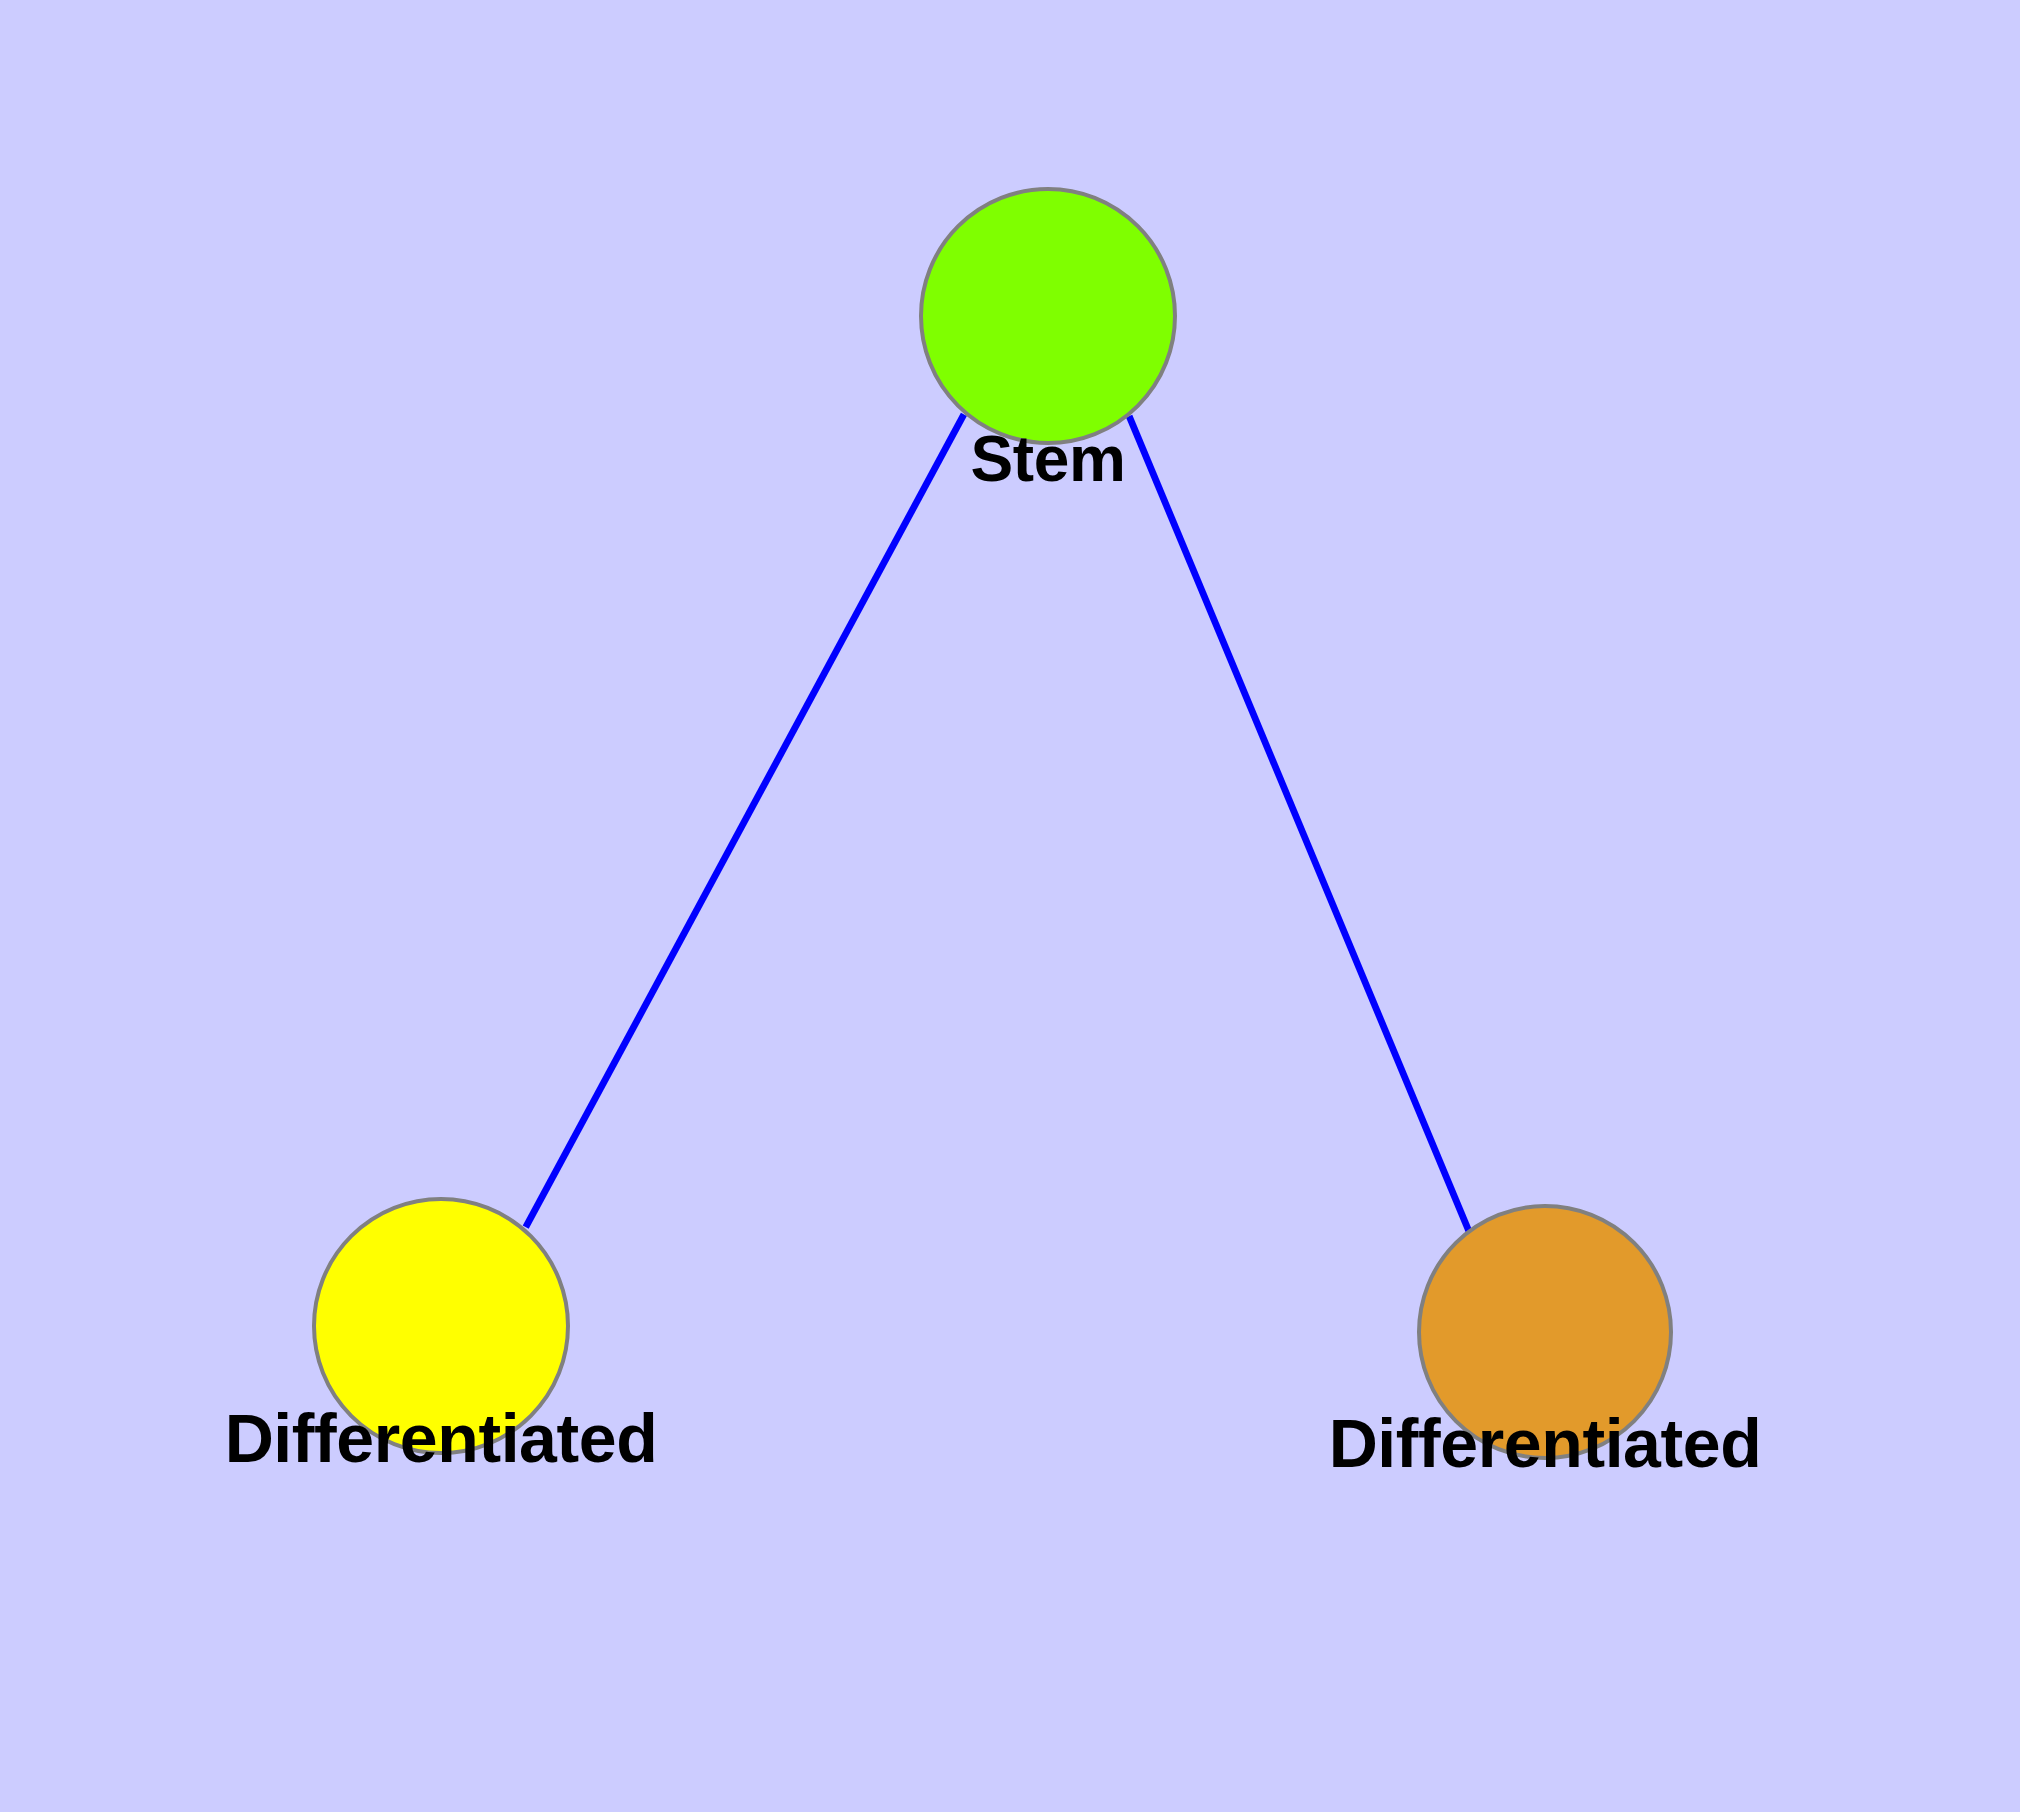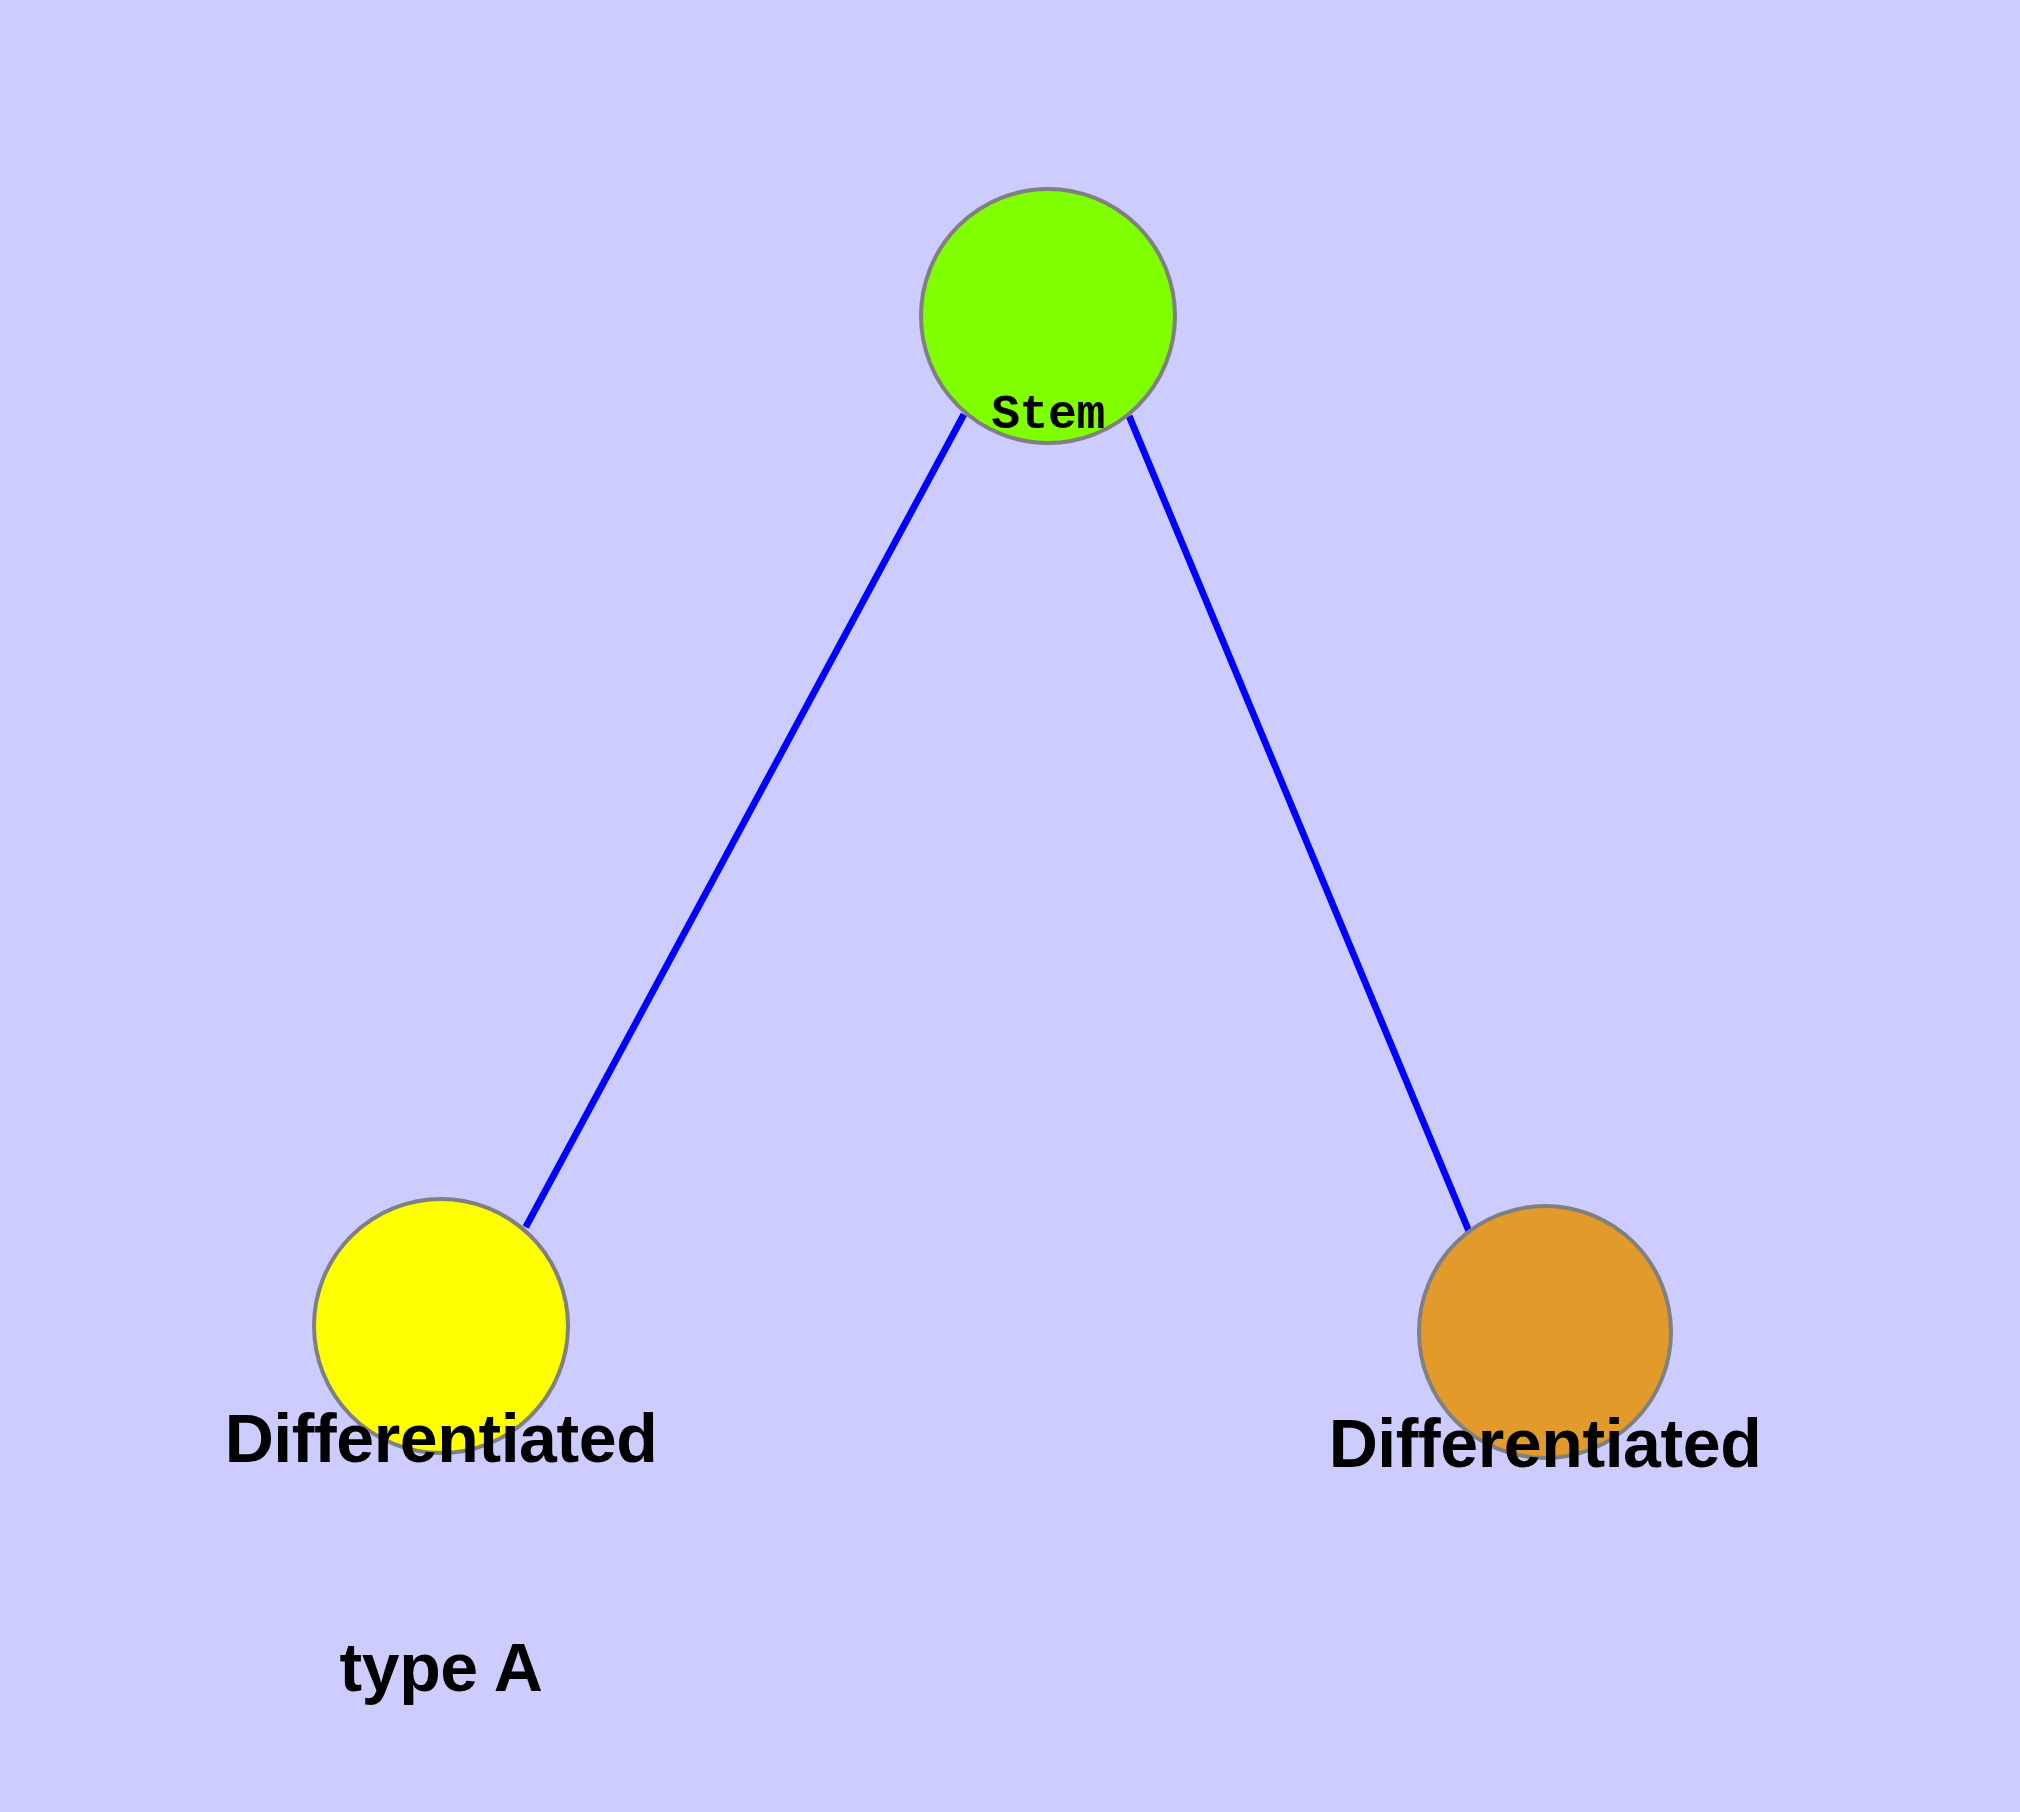--- a/index.html
+++ b/index.html
@@ -43,22 +43,21 @@
     left: 919px;
     top: 187px;
     width: 258px;
     height: 258px;
     background: #7fff00;
   }
   #label-stem {
     left: 919px;
     top: 281px;
     width: 258px;
-    font-size: 48px;
-    font-family: Liberation Mono, monospace;
+    font-size: 64px;
   }
   #node-diff-a {
     left: 312px;
     top: 1197px;
     width: 258px;
     height: 258px;
     background: #ffff00;
   }
   #label-diff-a {
     left: 102px;
@@ -91,21 +90,20 @@
   </svg>
 
   <div class="node" id="node-stem" style="left: 919px; top: 187px; width: 258px; height: 258px; background: rgb(127, 255, 0); border-color: rgb(128, 128, 128);"></div>
 
   <div class="node" id="node-diff-a" style="left: 312px; top: 1197px; width: 258px; height: 258px; background: rgb(255, 255, 0); border-color: rgb(128, 128, 128);"></div>
 
   <div class="node" id="node-diff-b" style="left: 1417px; top: 1204px; width: 256px; height: 256px; background: rgb(226, 154, 43); border-color: rgb(128, 128, 128);"></div>
 
   <div class="node-label" id="label-diff-a" style="color: rgb(0, 0, 0);">
     <div>Differentiated</div>
-    <div>type A</div>
   </div>
 
   <div class="node-label" id="label-diff-b" style="color: rgb(0, 0, 0);">
     <div>Differentiated</div>
   </div>
 
   <div class="node-label" id="label-stem" style="color: rgb(0, 0, 0);">
     <div>Stem</div>
   </div>
 

